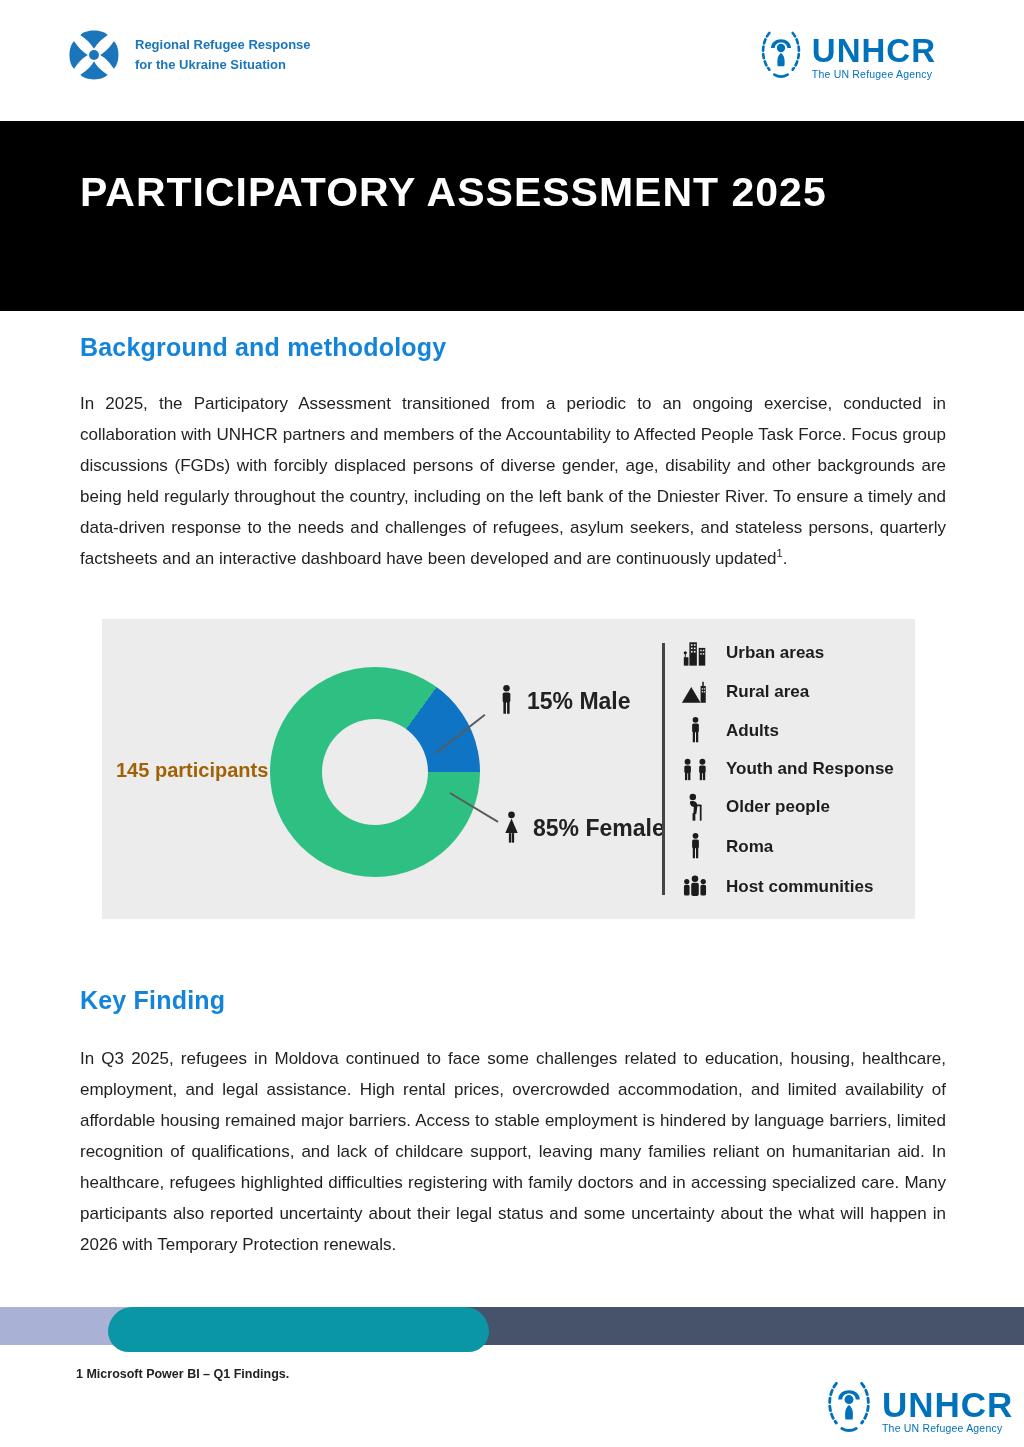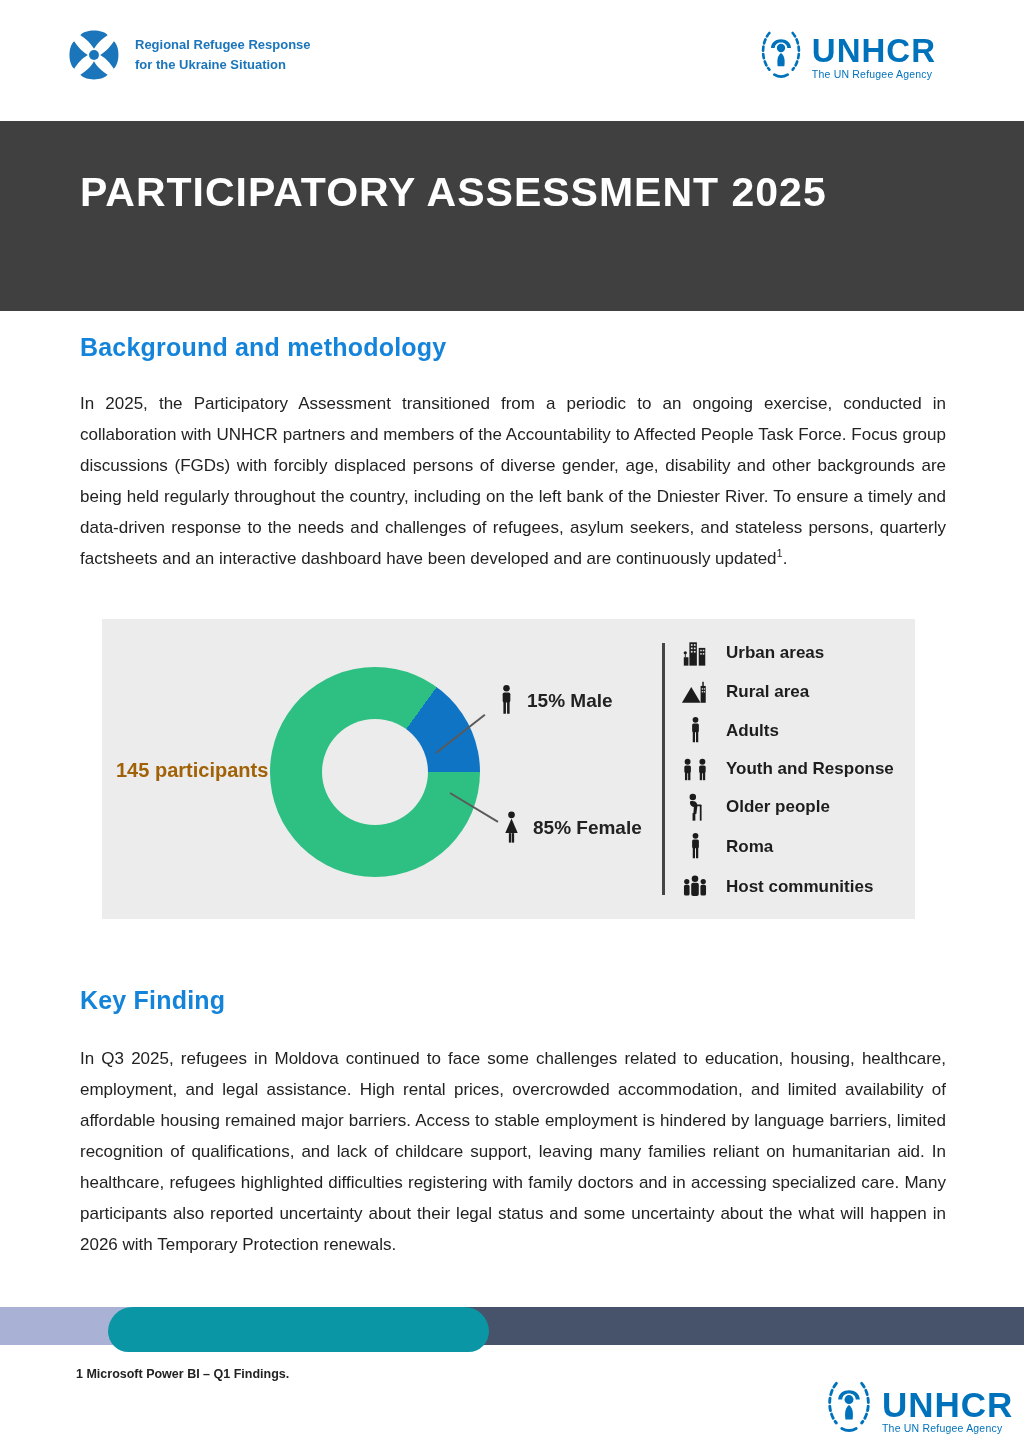--- a/index.html
+++ b/index.html
@@ -12,21 +12,21 @@
   .rrr-text{color:#1b75bb;font-weight:bold;font-size:13px;line-height:20px;}
   .hdr-right{position:absolute;right:88px;top:26px;}
 
   .unhcr-logo{display:flex;align-items:flex-end;gap:6px;color:#0072bc;}
   .unhcr-emblem{width:50px;height:54px;}
   .unhcr-words{display:flex;flex-direction:column;margin-top:8px;}
   .unhcr-name{font-weight:bold;font-size:33px;letter-spacing:1px;line-height:30px;}
   .unhcr-tag{font-size:10.5px;font-weight:normal;letter-spacing:.2px;margin-top:2px;}
 
   
-  .banner{position:absolute;left:0;top:121px;width:1024px;height:190px;background:#404040;}
+  .banner{position:absolute;left:0;top:121px;width:1024px;height:190px;background:#000000;}
   .banner-title{position:absolute;left:80px;top:48px;color:#ffffff;font-size:41px;font-weight:800;letter-spacing:1px;}
   .banner-sub{position:absolute;left:81px;top:110px;color:#ffffff;font-size:19px;font-weight:500;white-space:pre;}
 
   
   .sec-heading{position:absolute;left:80px;color:#1484db;font-size:25px;font-weight:bold;letter-spacing:.2px;}
   .h-background{top:333px;}
   .h-keyfinding{top:986px;}
   .body-par{position:absolute;left:80px;width:866px;font-size:17px;line-height:31px;text-align:justify;color:#222;}
   .p-background{top:371px;}
   .p-keyfinding{top:1026px;}
@@ -37,21 +37,21 @@
   .participants{position:absolute;left:14px;top:140px;font-size:20px;font-weight:bold;color:#a16207;}
   .donut{position:absolute;left:168px;top:48px;width:210px;height:210px;border-radius:50%;
          background:conic-gradient(from 36deg,#0f74c4 0deg 54deg,#2ebf83 54deg 360deg);}
   .donut::after{content:"";position:absolute;left:52px;top:52px;width:106px;height:106px;border-radius:50%;background:#ececec;}
   .connector{position:absolute;height:2px;background:#5a5a5a;transform-origin:left center;}
   .conn-male{left:334px;top:133px;width:62px;transform:rotate(-38deg);}
   .conn-female{left:348px;top:173px;width:56px;transform:rotate(31deg);}
   .sex-row{position:absolute;display:flex;align-items:center;gap:12px;}
   .sex-male{left:396px;top:63px;}
   .sex-female{left:400px;top:190px;}
-  .sex-label{font-size:19px;font-weight:bold;color:#222;}
+  .sex-label{font-size:23px;font-weight:bold;color:#222;}
   .sex-icon svg{display:block;}
 
   .legend-divider{position:absolute;left:560px;top:24px;width:2.5px;height:252px;background:#454545;}
   .legend{position:absolute;left:576px;top:14px;width:230px;height:272px;display:flex;flex-direction:column;justify-content:space-around;}
   .legend-row{display:flex;align-items:center;gap:14px;}
   .legend-icon{width:34px;display:flex;justify-content:center;}
   .legend-icon svg{display:block;fill:#1c1c1c;}
   .legend-label{font-size:17px;color:#1d1d1d;font-weight:700;}
 
   

